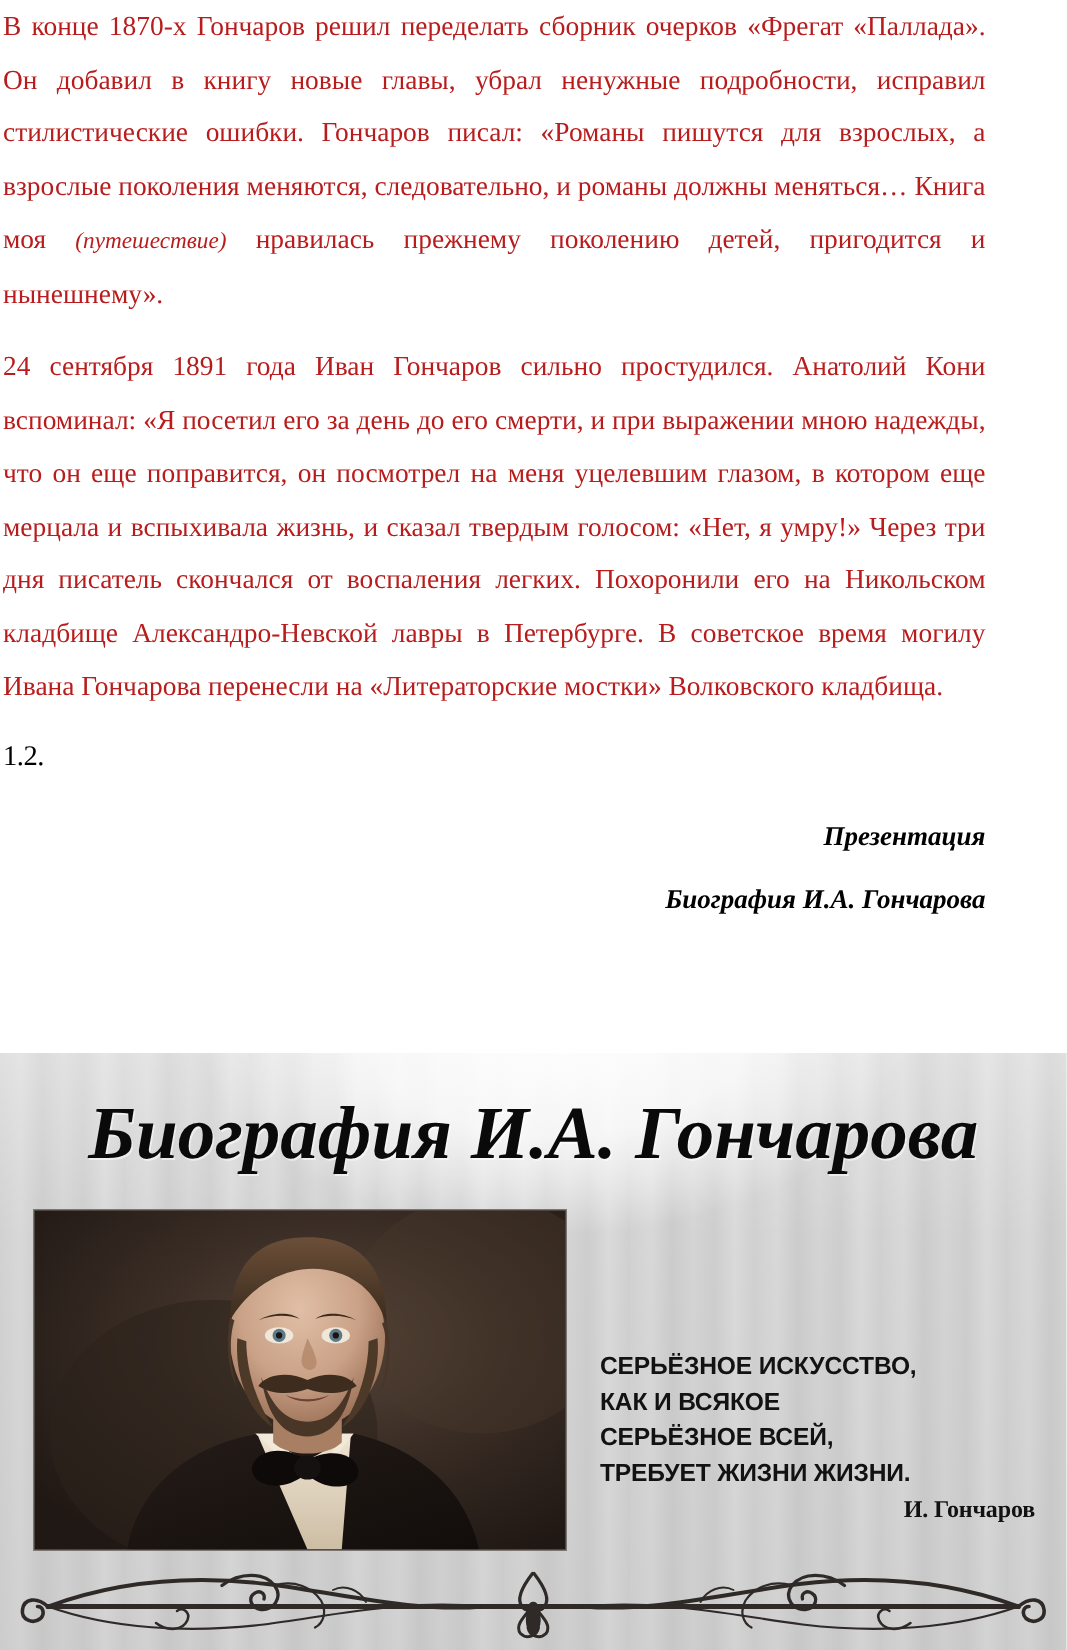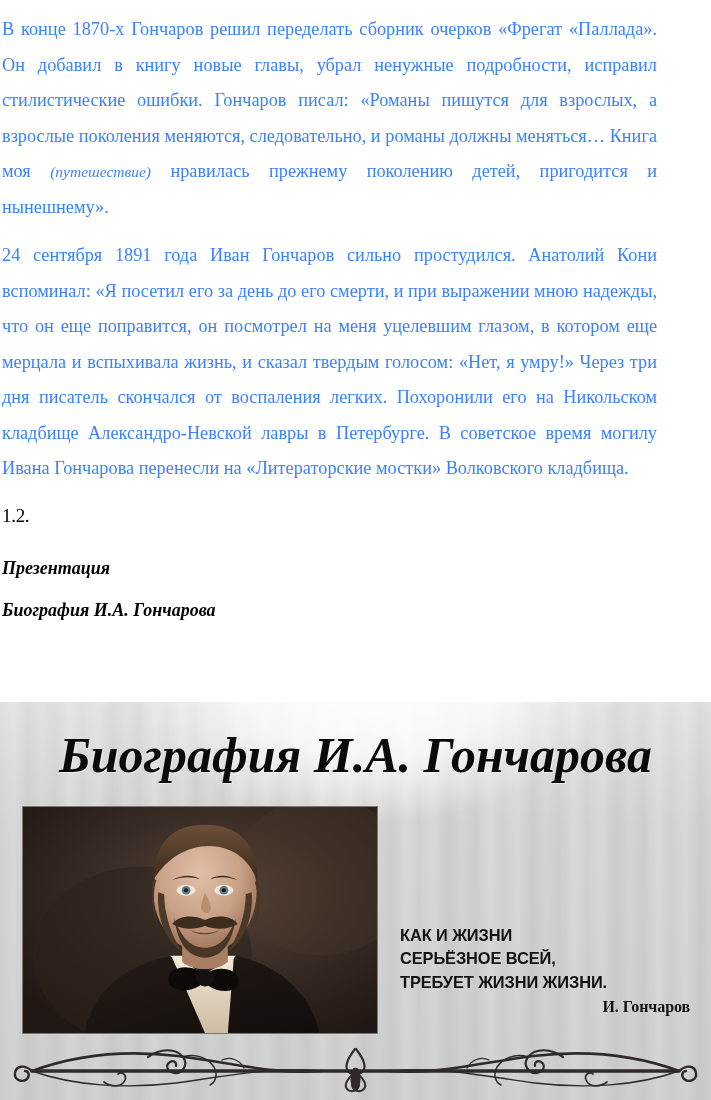--- a/index.html
+++ b/index.html
@@ -18,44 +18,44 @@
 
   
   .doc {
     position: absolute;
     left: 2px;
     top: 0;
     width: 655px;
   }
 
   p.body-par {
-    margin: 12px 0 13px 0;
+    margin: 0 0 13px 0;
     font-size: 18.3px;
     line-height: 35.5px;
     text-align: justify;
     text-justify: inter-word;
     -webkit-hyphens: none;
     hyphens: none;
-    color: #3b82f6;
+    color: #b91c1c;
   }
   p.body-par:last-of-type { margin-bottom: 0; }
 
   .ital { font-style: italic; font-size: 15.5px; }
 
   .section-num {
     margin: 14px 0 0 0;
     font-size: 19px;
     line-height: 30px;
     font-weight: normal;
     letter-spacing: -0.3px;
   }
 
   .center-head {
     margin: 0;
-    text-align: left;
+    text-align: right;
     font-size: 18px;
     line-height: 42px;
     font-weight: bold;
     font-style: italic;
   }
   .center-head.first { margin-top: 16px; }
 
   
   .slide {
     position: absolute;
@@ -231,22 +231,22 @@
 
     <path d="M183 86 C180 96 177 102 181 106 C185 109 190 106 189 101 C188 96 186 92 183 86 Z" fill="#b4886b" opacity="0.85"></path>
 
     <path d="M183 114 C170 108 156 110 150 118 C160 124 172 124 183 120 C194 124 206 124 216 118 C210 110 196 108 183 114 Z" fill="#3e2d1f"></path>
 
     <path d="M168 124 C176 128 190 128 198 124 C190 130 176 130 168 124 Z" fill="#6b4234"></path>
   </svg>
 </div>
 
 <div class="quote">
-  <br>
-  <span>КАК И ЖИЗНИ</span><br>
+  <span>СЕРЬЁЗНОЕ ИСКУССТВО,</span><br>
+  <span>КАК И ВСЯКОЕ</span><br>
   <span>СЕРЬЁЗНОЕ ВСЕЙ,</span><br>
   <span>ТРЕБУЕТ ЖИЗНИ ЖИЗНИ.</span>
   <span class="attrib">И. Гончаров</span>
 </div>
 
 <div class="ornament">
   <svg viewBox="0 0 695 52" preserveAspectRatio="none">
     <g fill="none" stroke="#2f2a28" stroke-linecap="round">
 
       <path d="M24 27 L671 27" stroke-width="3.4"></path>

